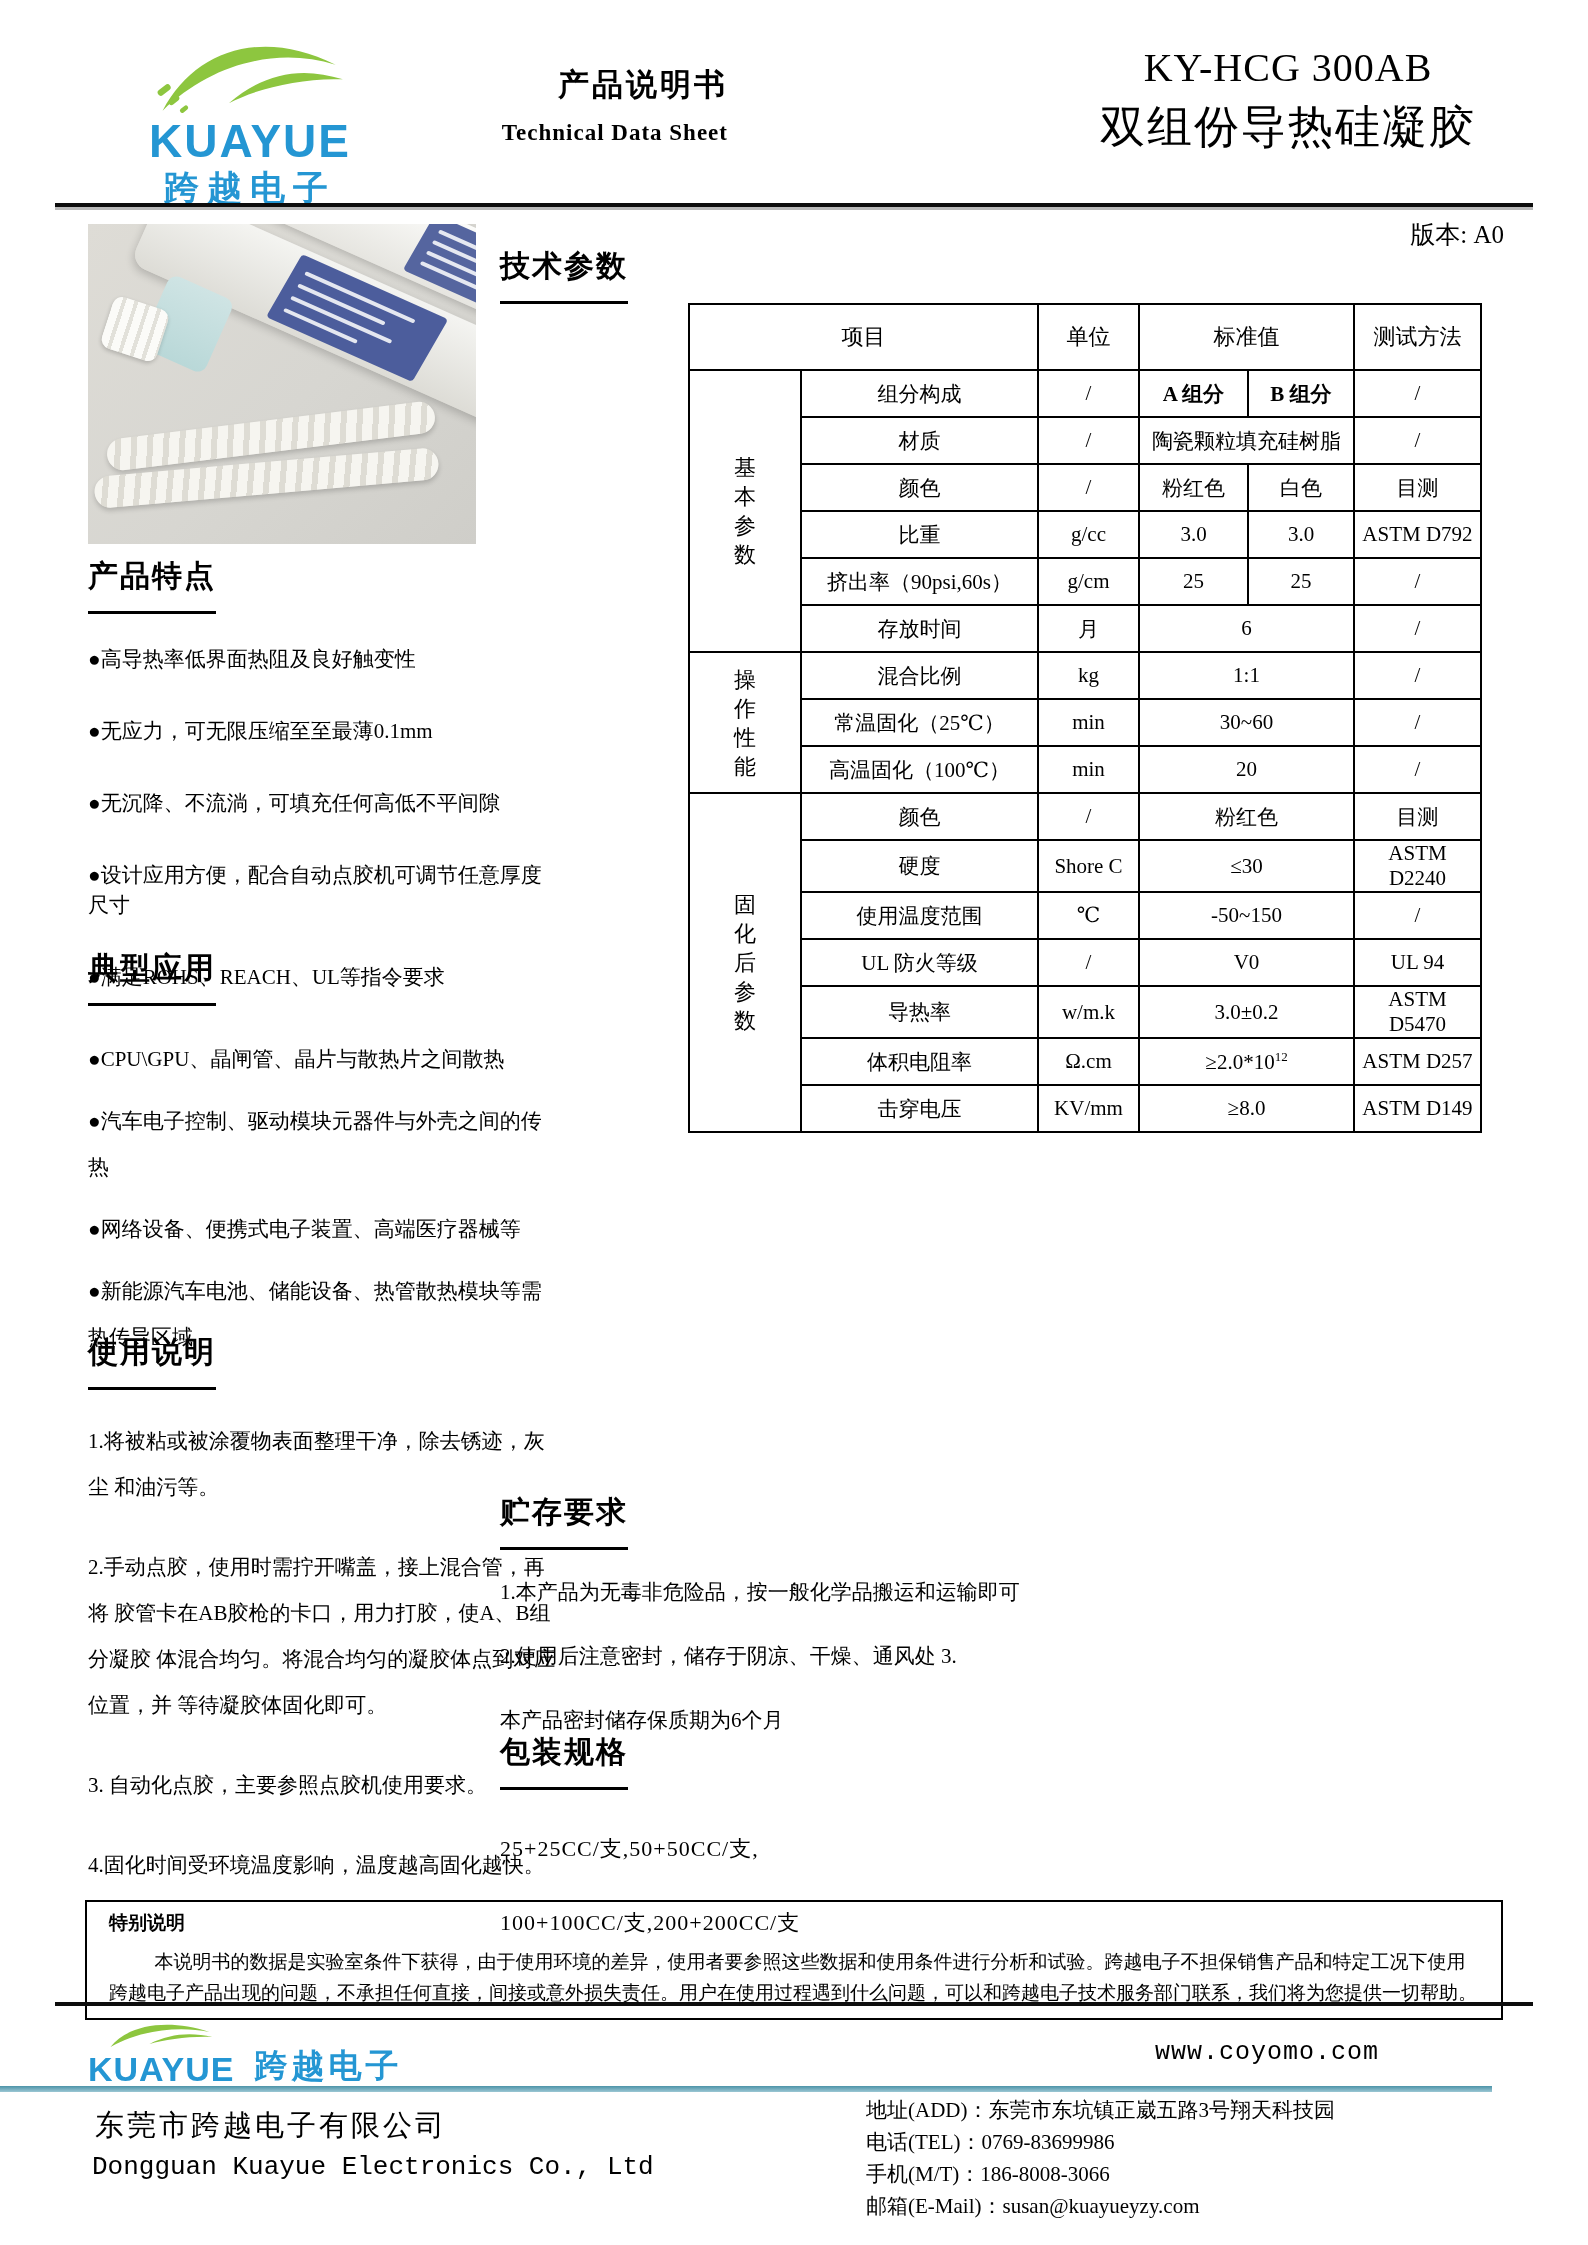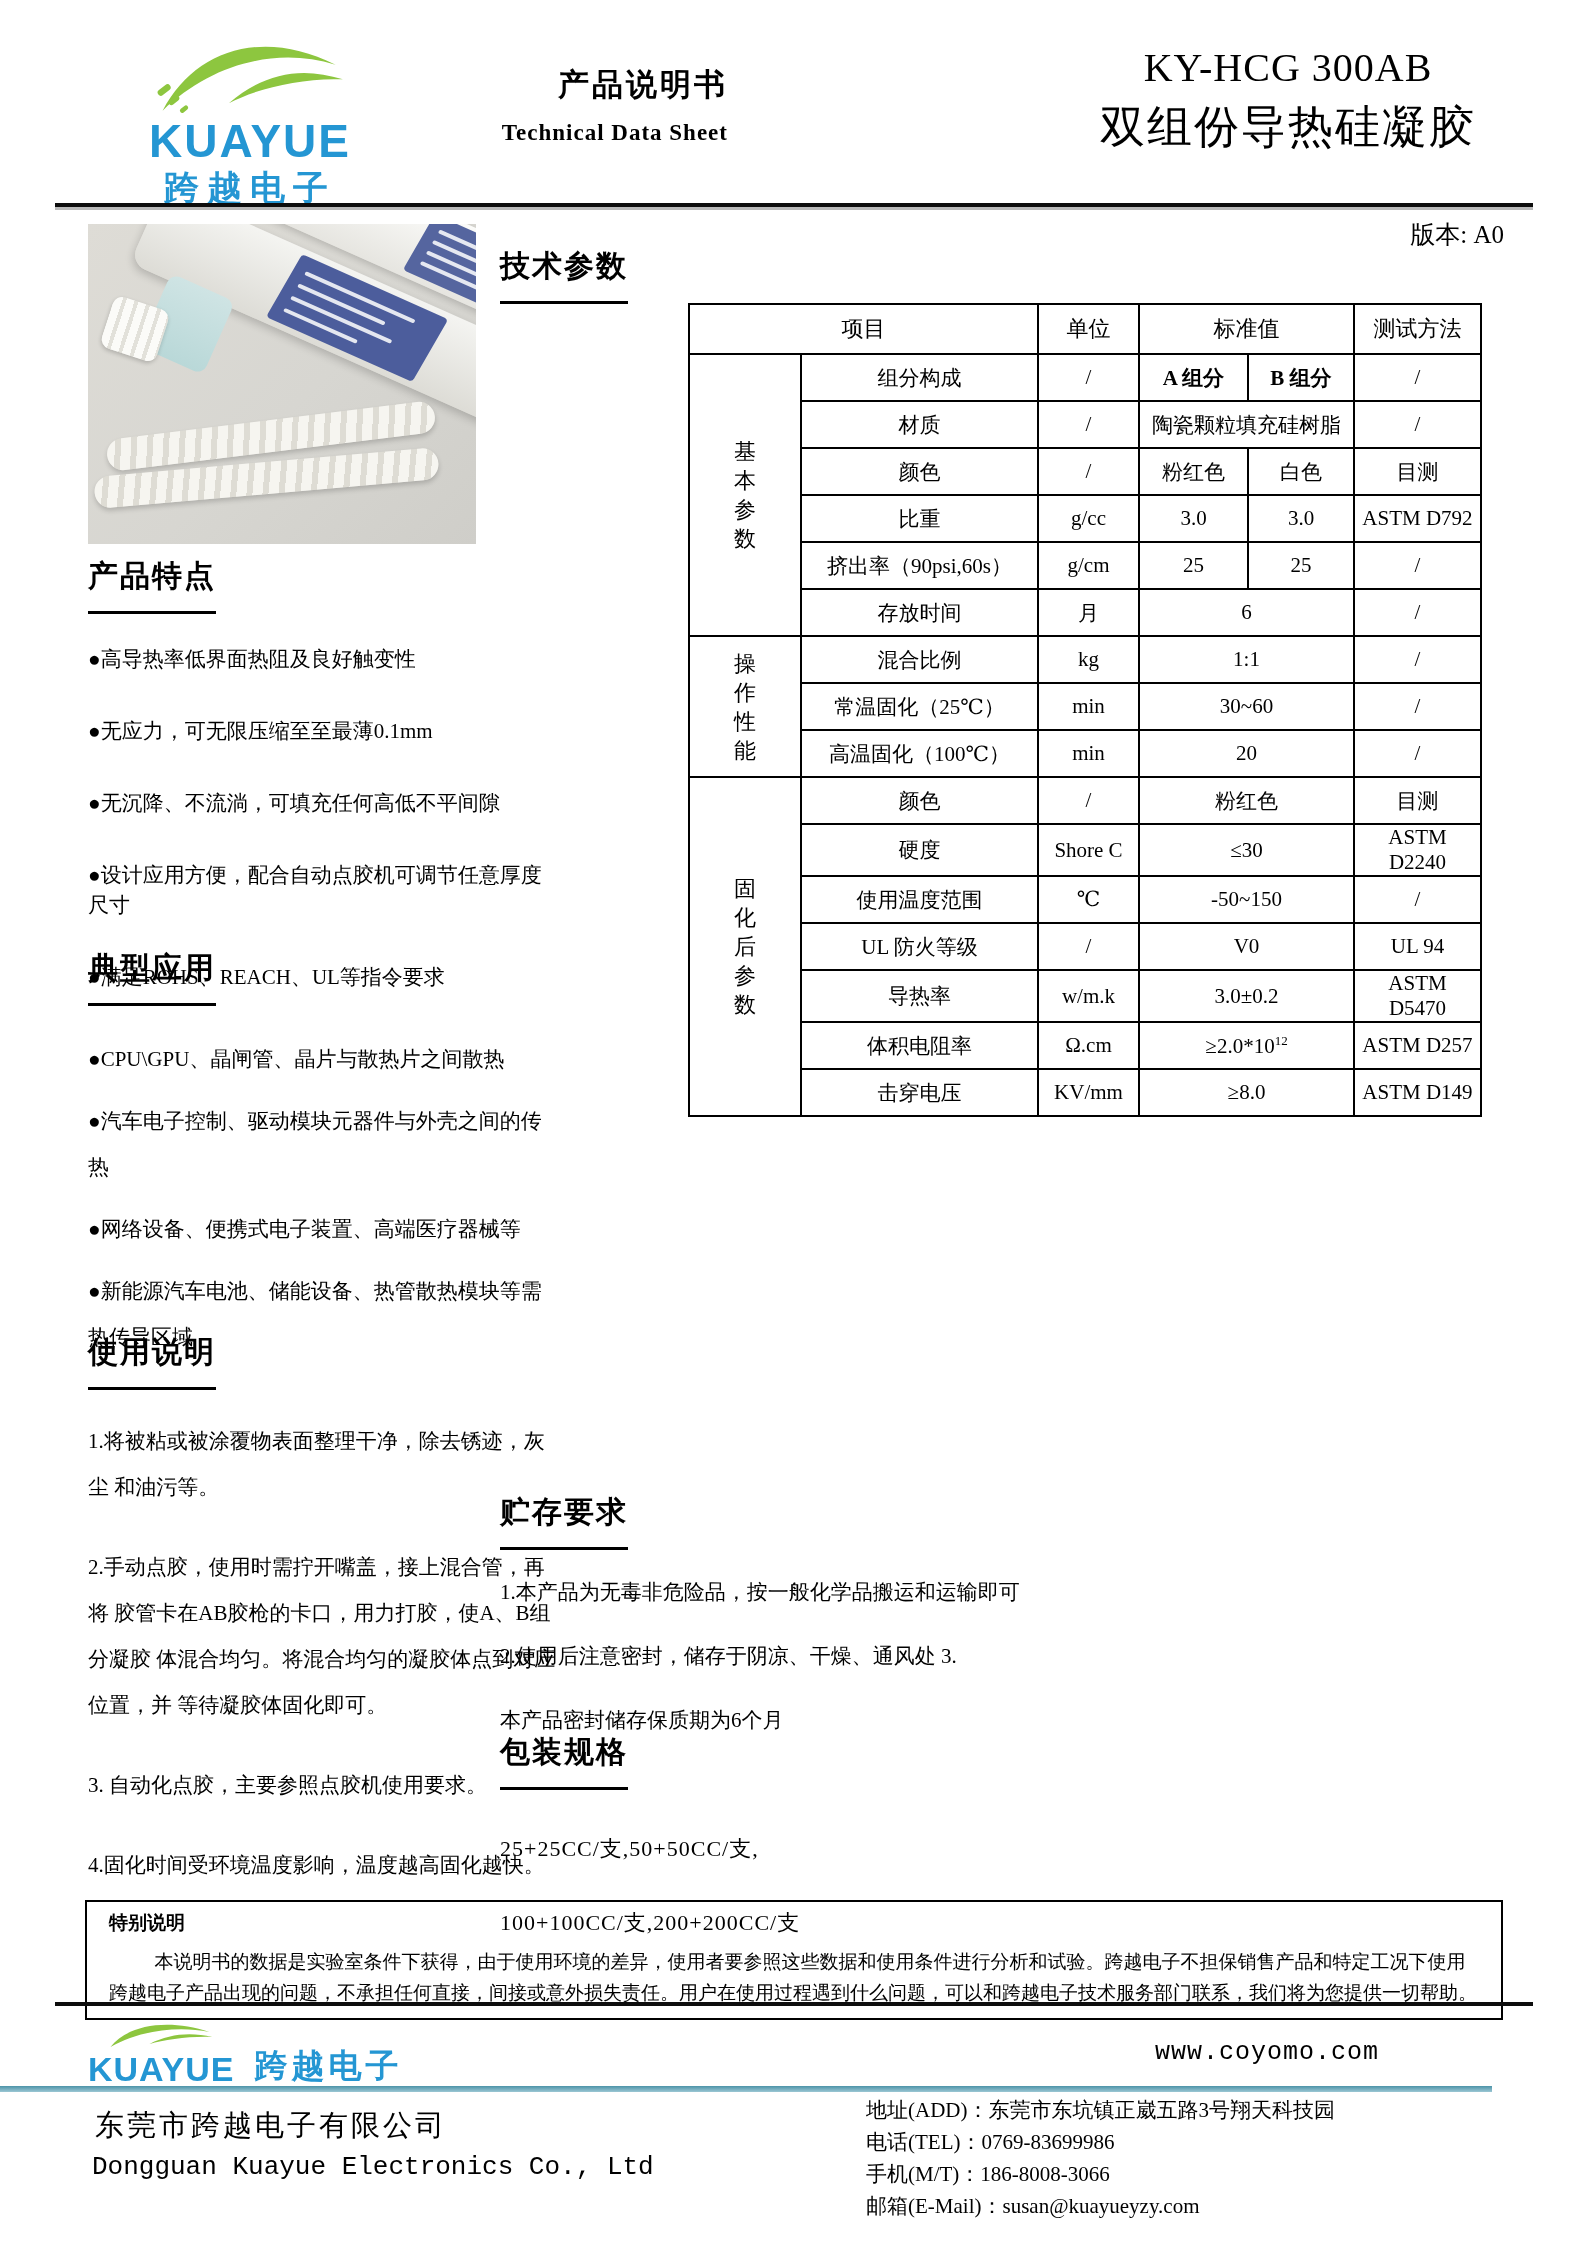--- a/index.html
+++ b/index.html
@@ -42,21 +42,21 @@
   .bullet-list { margin-top:30px; }
   .feat-item { font-size:21px; line-height:30px; margin-bottom:42px; }
   .app-item { font-size:21px; line-height:46px; margin-bottom:16px; }
   .usage-list { margin-top:28px; }
   .usage-item { font-size:21px; line-height:46px; margin-bottom:34px; }
 
   
   .tech-h1 { position:absolute; left:500px; top:246px; }
   table.tech { position:absolute; left:688px; top:303px; width:792px; border-collapse:collapse; table-layout:fixed; }
   table.tech th, table.tech td { border:2px solid #000; text-align:center; vertical-align:middle; font-size:21px; padding:0 3px; height:47px; overflow:hidden; }
-  table.tech th { height:50px; font-weight:normal; font-size:22px; }
+  table.tech th { height:66px; font-weight:normal; font-size:22px; }
   .group-cell div { width:26px; margin:0 auto; word-break:break-all; line-height:29px; font-size:22px; }
   .bold { font-weight:bold; }
   sup { font-size:13px; }
 
   
   .notes { position:absolute; left:500px; top:1148px; width:1040px; }
   .notes-list { margin-top:26px; }
   .note-item { font-size:21px; line-height:44px; margin-bottom:24px; }
   .storage { position:absolute; left:500px; top:1492px; width:1000px; }
   .storage-list { margin-top:24px; }

